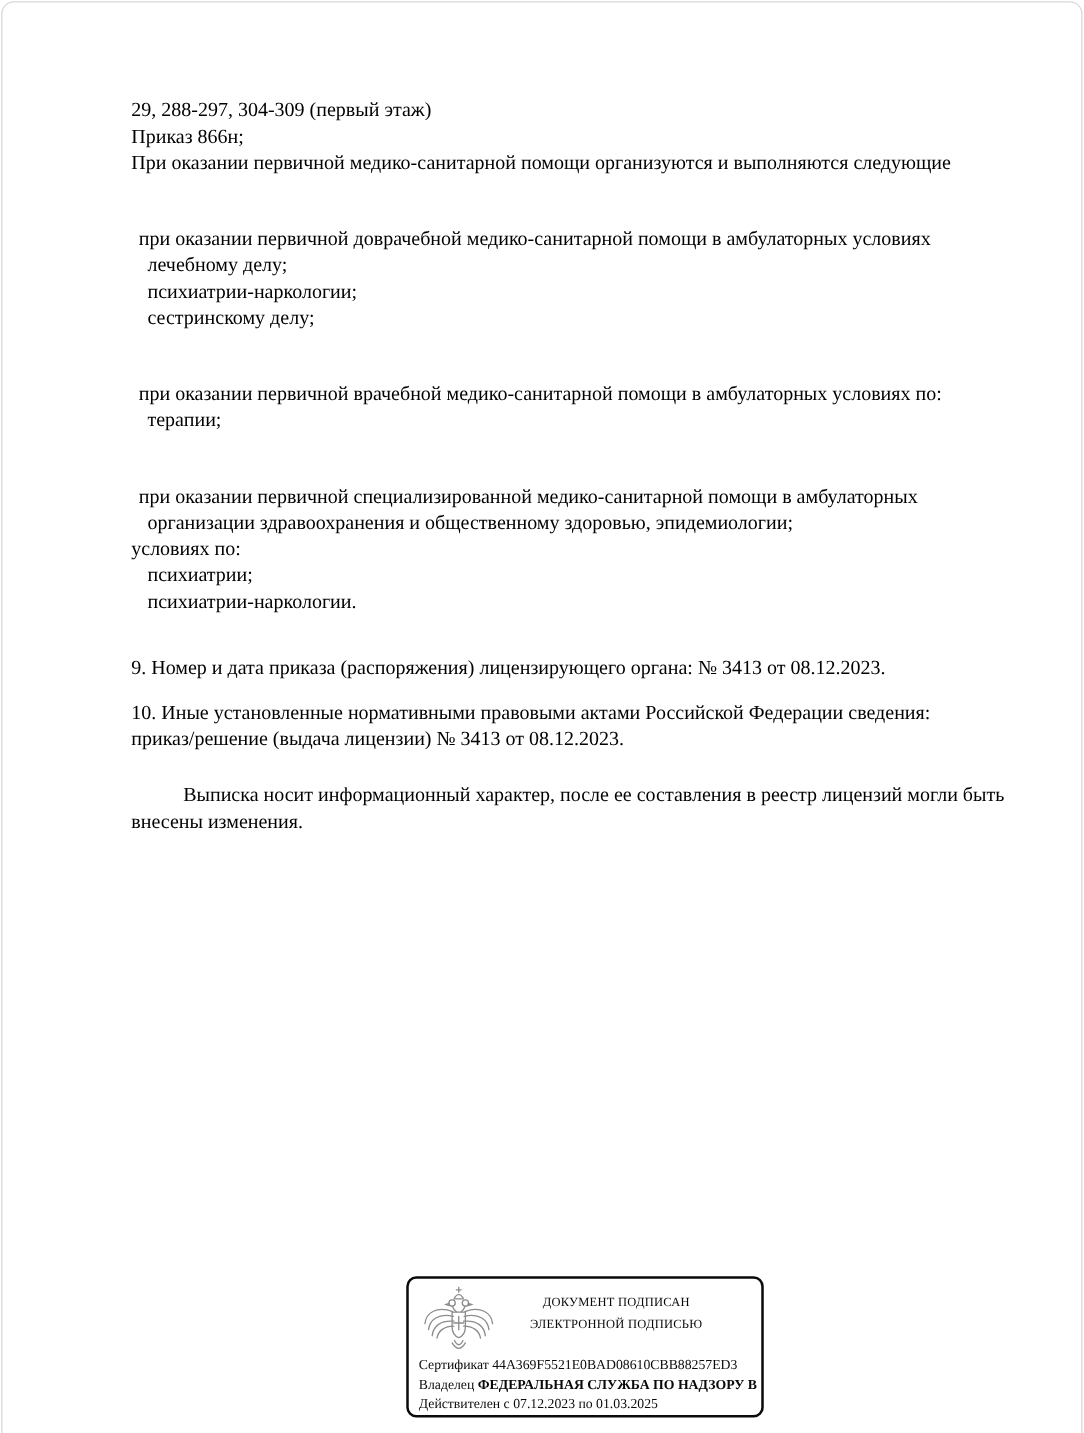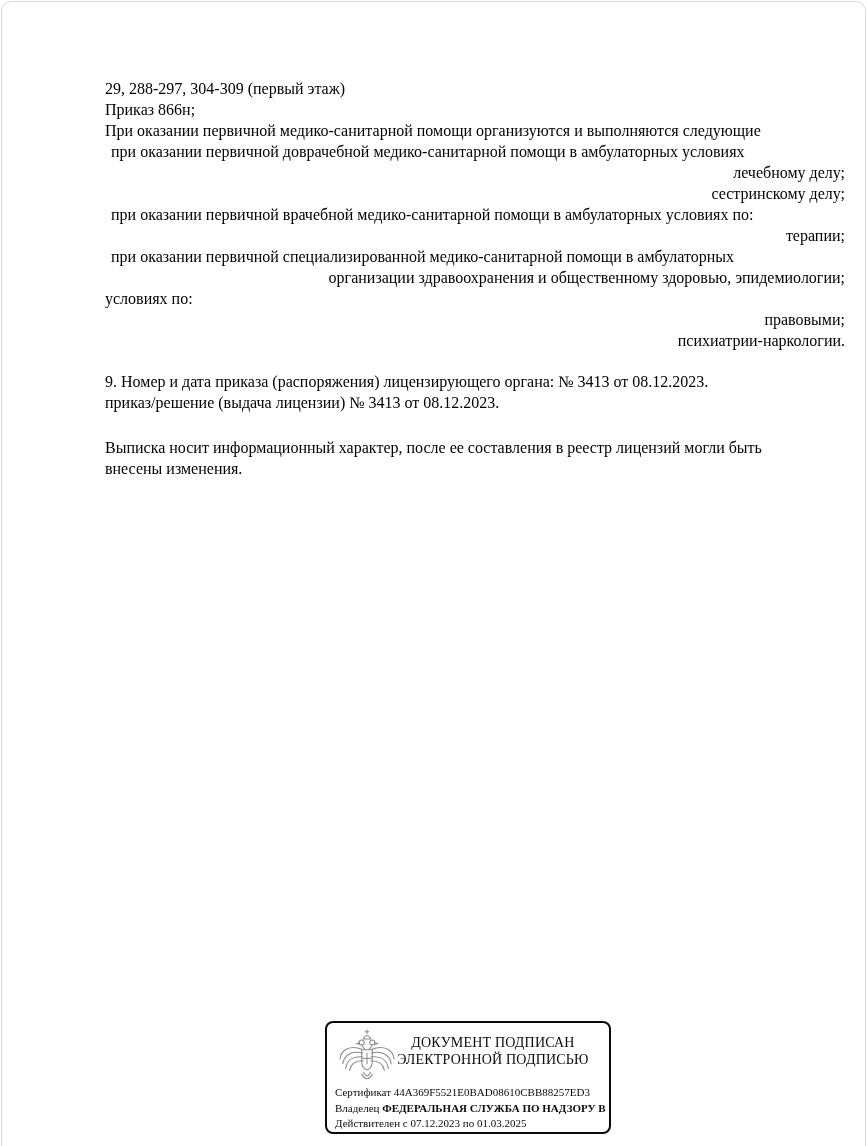--- a/index.html
+++ b/index.html
@@ -8,64 +8,66 @@
   .page {
     position:absolute; left:1px; top:1px; width:865px; height:1160px;
     background:#ffffff; border:1px solid #d8d8d8; border-radius:10px;
     overflow:hidden;
   }
   .content {
     position:absolute; left:103px; top:76px; right:20px;
     font-size:16px; line-height:21px; color:#000;
   }
   .ln { white-space:nowrap; }
-  .ind1 { padding-left:6px; }
-  .ind2 { padding-left:13px;text-align:right; }
-  .mt9  { margin-top:20px; }
+  .ind1 { padding-left:6px;margin-top:40px; }
+  .ind2 { padding-left:13px; }
+  .mt9  { margin-top:32px; }
   .mt10 { margin-top:15px; }
-  .mtnote { margin-top:24px; }
+  .mtnote { margin-top:24px;text-align:center; }
   .stamp {
     position:absolute; left:323px; top:1019px; width:286px; height:113px;
     border:2px solid #0a0a0a; border-radius:8px; background:#fff;
   }
   .stamp-emblem { position:absolute; left:11px; top:5px; width:58px; height:56px; }
   .stamp-title {
     position:absolute; left:60px; right:10px; top:11px;
-    text-align:center; font-size:14px; line-height:17px; letter-spacing:0.2px;
+    text-align:center; font-size:10px; line-height:17px; letter-spacing:0.2px;
     color:#0a0a0a;
   }
   .stamp-details {
     position:absolute; left:8px; top:62px; width:272px;
     font-size:11px; line-height:15.5px; color:#0a0a0a;
   }
   .srow { white-space:nowrap; overflow:hidden; }
   .srow b { font-weight:bold; }
 </style>
 </head>
 <body>
 
 <div class="page">
 
   <div class="content">
     <div class="ln">29, 288-297, 304-309 (первый этаж)</div>
     <div class="ln">Приказ 866н;</div>
     <div class="ln">При оказании первичной медико-санитарной помощи организуются и выполняются следующие</div>
     <div class="ln ind1">при оказании первичной доврачебной медико-санитарной помощи в амбулаторных условиях</div>
     <div class="ln ind2">лечебному делу;</div>
+    <div class="ln ind2">психиатрии-наркологии;</div>
     <div class="ln ind2">сестринскому делу;</div>
     <div class="ln ind1">при оказании первичной врачебной медико-санитарной помощи в амбулаторных условиях по:</div>
     <div class="ln ind2">терапии;</div>
     <div class="ln ind1">при оказании первичной специализированной медико-санитарной помощи в амбулаторных</div>
     <div class="ln ind2">организации здравоохранения и общественному здоровью, эпидемиологии;</div>
     <div class="ln">условиях по:</div>
-    <div class="ln ind2">правовыми;</div>
+    <div class="ln ind2">психиатрии;</div>
     <div class="ln ind2">психиатрии-наркологии.</div>
 
     <div class="ln mt9">9. Номер и дата приказа (распоряжения) лицензирующего органа: № 3413 от 08.12.2023.</div>
 
+    <div class="ln mt10">10. Иные установленные нормативными правовыми актами Российской Федерации сведения:</div>
     <div class="ln">приказ/решение (выдача лицензии) № 3413 от 08.12.2023.</div>
 
     <div class="ln mtnote">Выписка носит информационный характер, после ее составления в реестр лицензий могли быть</div>
     <div class="ln">внесены изменения.</div>
   </div>
 
   <div class="stamp">
     <svg class="stamp-emblem" viewBox="0 0 60 56" fill="none" stroke="#8c8c8c" stroke-width="1.1" stroke-linecap="round">
 
       <path d="M30 1 v4 M28 3 h4"></path>

